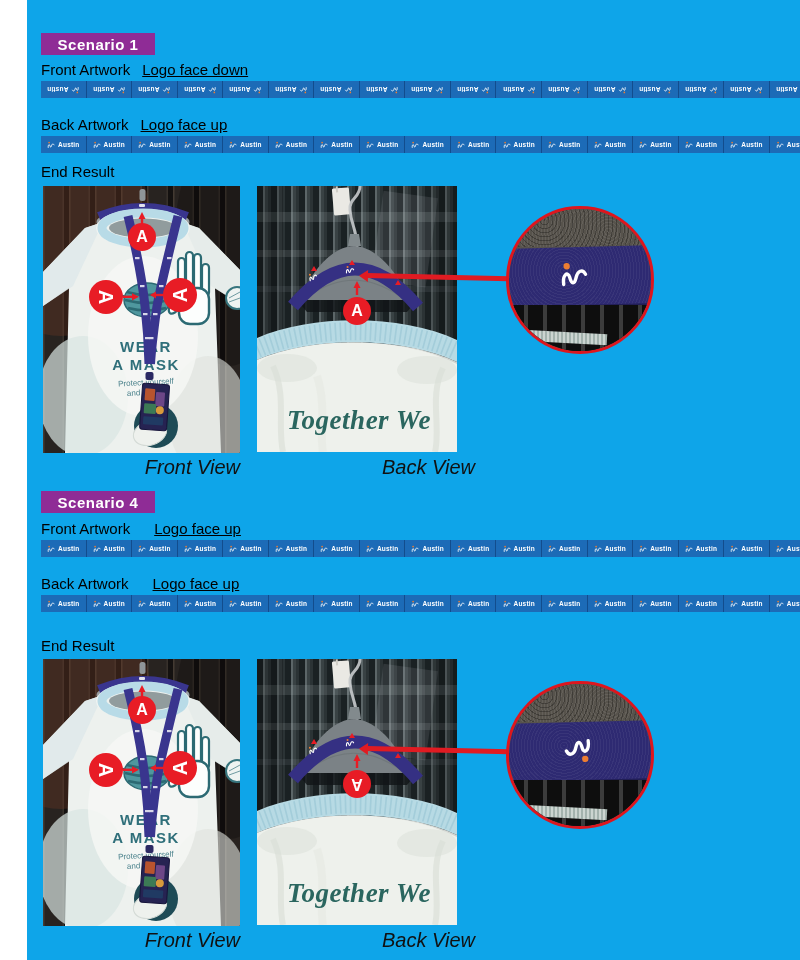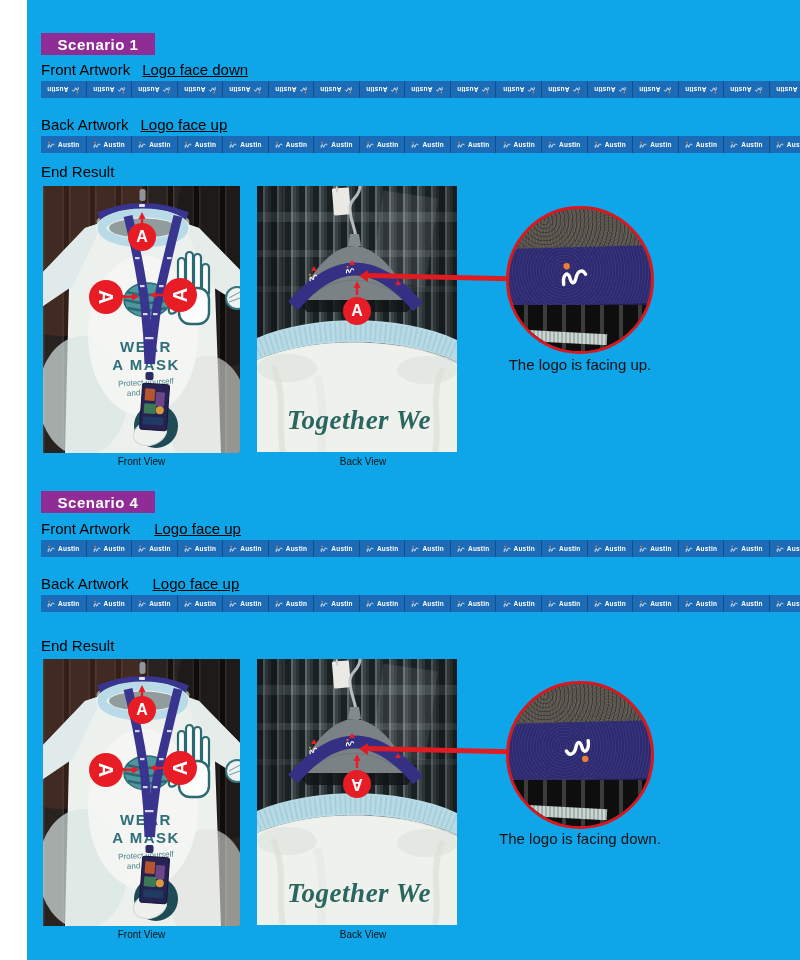--- a/index.html
+++ b/index.html
@@ -29,23 +29,23 @@
 
   .end-result{position:absolute;left:14px;font-size:15px;color:#000;}
   .s1 .end-result{top:163px}.s2 .end-result{top:637px}
 
   .photo{position:absolute;display:block;}
   .front-photo{left:16px;width:197px;height:267px;}
   .back-photo{left:230px;width:200px;height:266px;}
   .s1 .front-photo{top:186px}.s1 .back-photo{top:186px}
   .s2 .front-photo{top:659px}.s2 .back-photo{top:659px}
 
-  .caption{position:absolute;font-size:10px;color:#111;text-align:center;}
+  .caption{position:absolute;font-size:20px;color:#111;text-align:right;font-style:italic;}
   .cap-front{left:16px;width:197px;}
-  .cap-back{left:236px;width:200px;}
+  .cap-back{left:248px;width:200px;}
   .s1 .caption{top:456px}.s2 .caption{top:929px}
 
   .mk{position:absolute;background:#E81C25;color:#fff;border-radius:50%;display:flex;
       align-items:center;justify-content:center;font-weight:bold;z-index:6;}
   .mk-s{width:28px;height:28px;font-size:16px;}
   .mk-m{width:34px;height:34px;font-size:20px;}
   .rot90{transform:rotate(90deg);} .rot-90{transform:rotate(-90deg);} .rot180{transform:rotate(180deg);}
   .s1 .mk-top{left:101px;top:223px}.s1 .mk-left{left:62px;top:280px}
   .s1 .mk-right{left:136px;top:278px}.s1 .mk-back{left:316px;top:297px}
   .s2 .mk-top{left:101px;top:696px}.s2 .mk-left{left:62px;top:753px}
@@ -558,21 +558,20 @@
       </div>
       <div class="mag-bottom"></div>
       <div class="mag-rib"></div>
     </div>
 
     <div class="mk mk-s mk-top">A</div>
     <div class="mk mk-m mk-left rot90">A</div>
     <div class="mk mk-m mk-right rot-90">A</div>
     <div class="mk mk-s mk-back">A</div>
 
-    <div class="mag-caption">The logo is facing up.</div>
     <div class="caption cap-front">Front View</div>
     <div class="caption cap-back">Back View</div>
   </section>
 
   <section class="scenario s2">
     <div class="badge">Scenario 4</div>
     <div class="row row-front">
       <span class="lbl">Front Artwork</span>
       <span class="note">Logo face up</span>
     </div>
@@ -880,18 +879,17 @@
       </div>
       <div class="mag-bottom"></div>
       <div class="mag-rib"></div>
     </div>
 
     <div class="mk mk-s mk-top">A</div>
     <div class="mk mk-m mk-left rot90">A</div>
     <div class="mk mk-m mk-right rot-90">A</div>
     <div class="mk mk-s mk-back rot180">A</div>
 
-    <div class="mag-caption">The logo is facing down.</div>
     <div class="caption cap-front">Front View</div>
     <div class="caption cap-back">Back View</div>
   </section>
 
 </div>
 
 </body></html>

